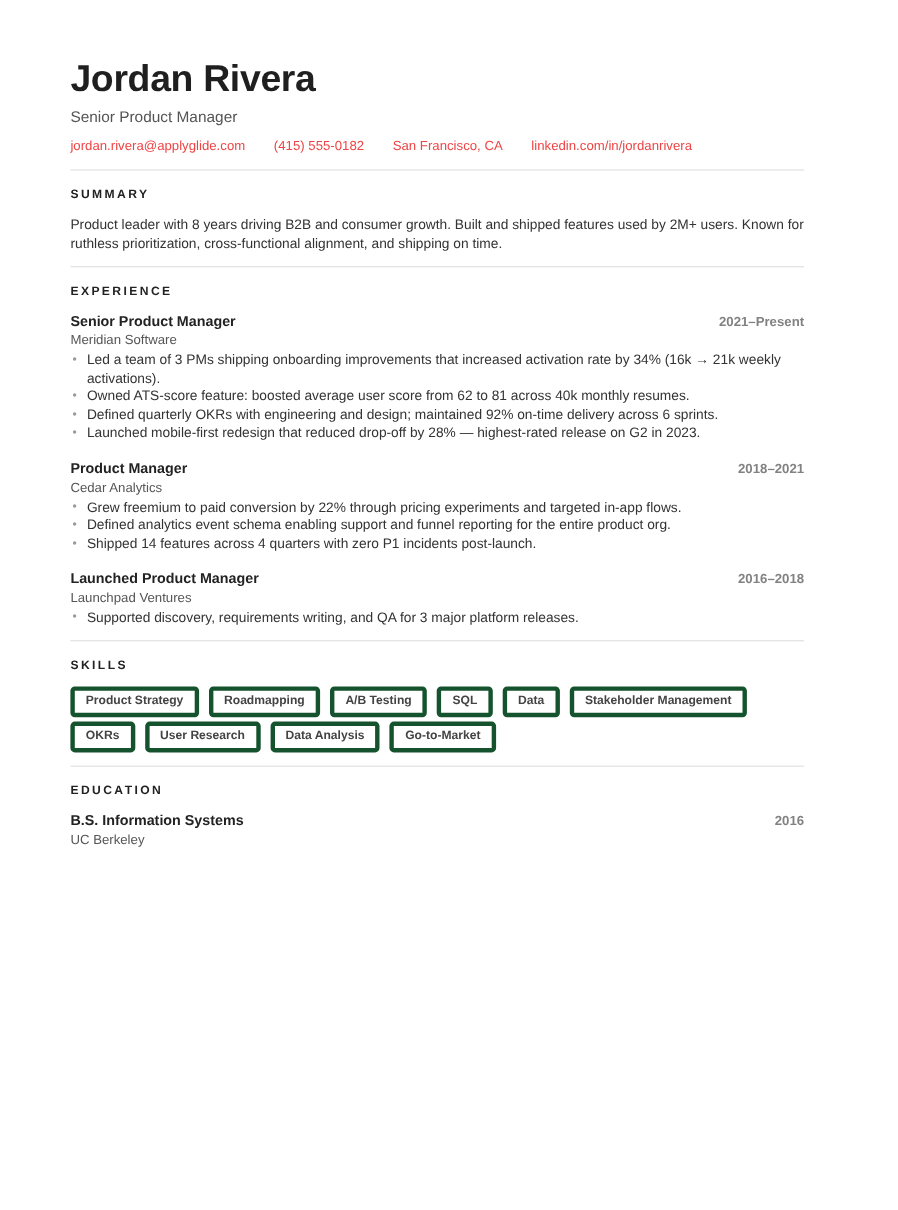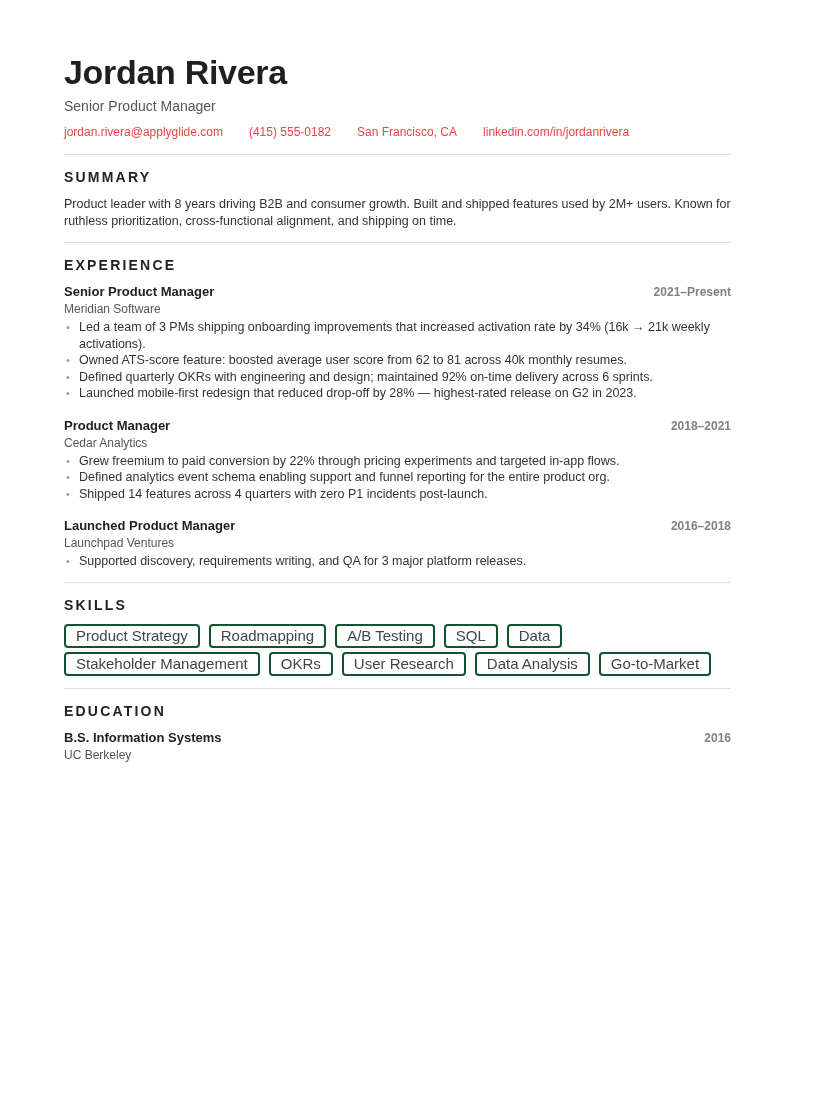--- a/index.html
+++ b/index.html
@@ -44,21 +44,21 @@
   .divider {
     border: none;
     border-top: 1px solid #dedede;
     margin: 15px 0 0 0;
     height: 0;
   }
 
   
   .section { margin-top: 16px; }
   .section-heading {
-    font-size: 14px;
+    font-size: 11px;
     font-weight: bold;
     letter-spacing: 2.2px;
     color: #222;
     line-height: 13px;
     margin: 0 0 12px 0;
   }
   .summary-text {
     font-size: 12.5px;
     line-height: 17px;
     color: #333;
@@ -117,28 +117,29 @@
   
   .chips {
     display: flex;
     flex-wrap: wrap;
     column-gap: 9px;
     row-gap: 4px;
     margin-bottom: 12px;
   }
   .chip {
     display: inline-block;
-    border: 2px solid #14532d;
+    border: 4px solid #14532d;
     border-radius: 4px;
     background: #ffffff;
     padding: 3px 10px 4px 10px;
-    font-size: 15px;
+    font-size: 11px;
     color: #444;
     line-height: 13px;
     white-space: nowrap;
+    font-weight: bold;
   }
 
   
   .edu-school {
     font-size: 12px;
     color: #555;
     line-height: 14px;
     margin-top: 2px;
   }
 </style>

